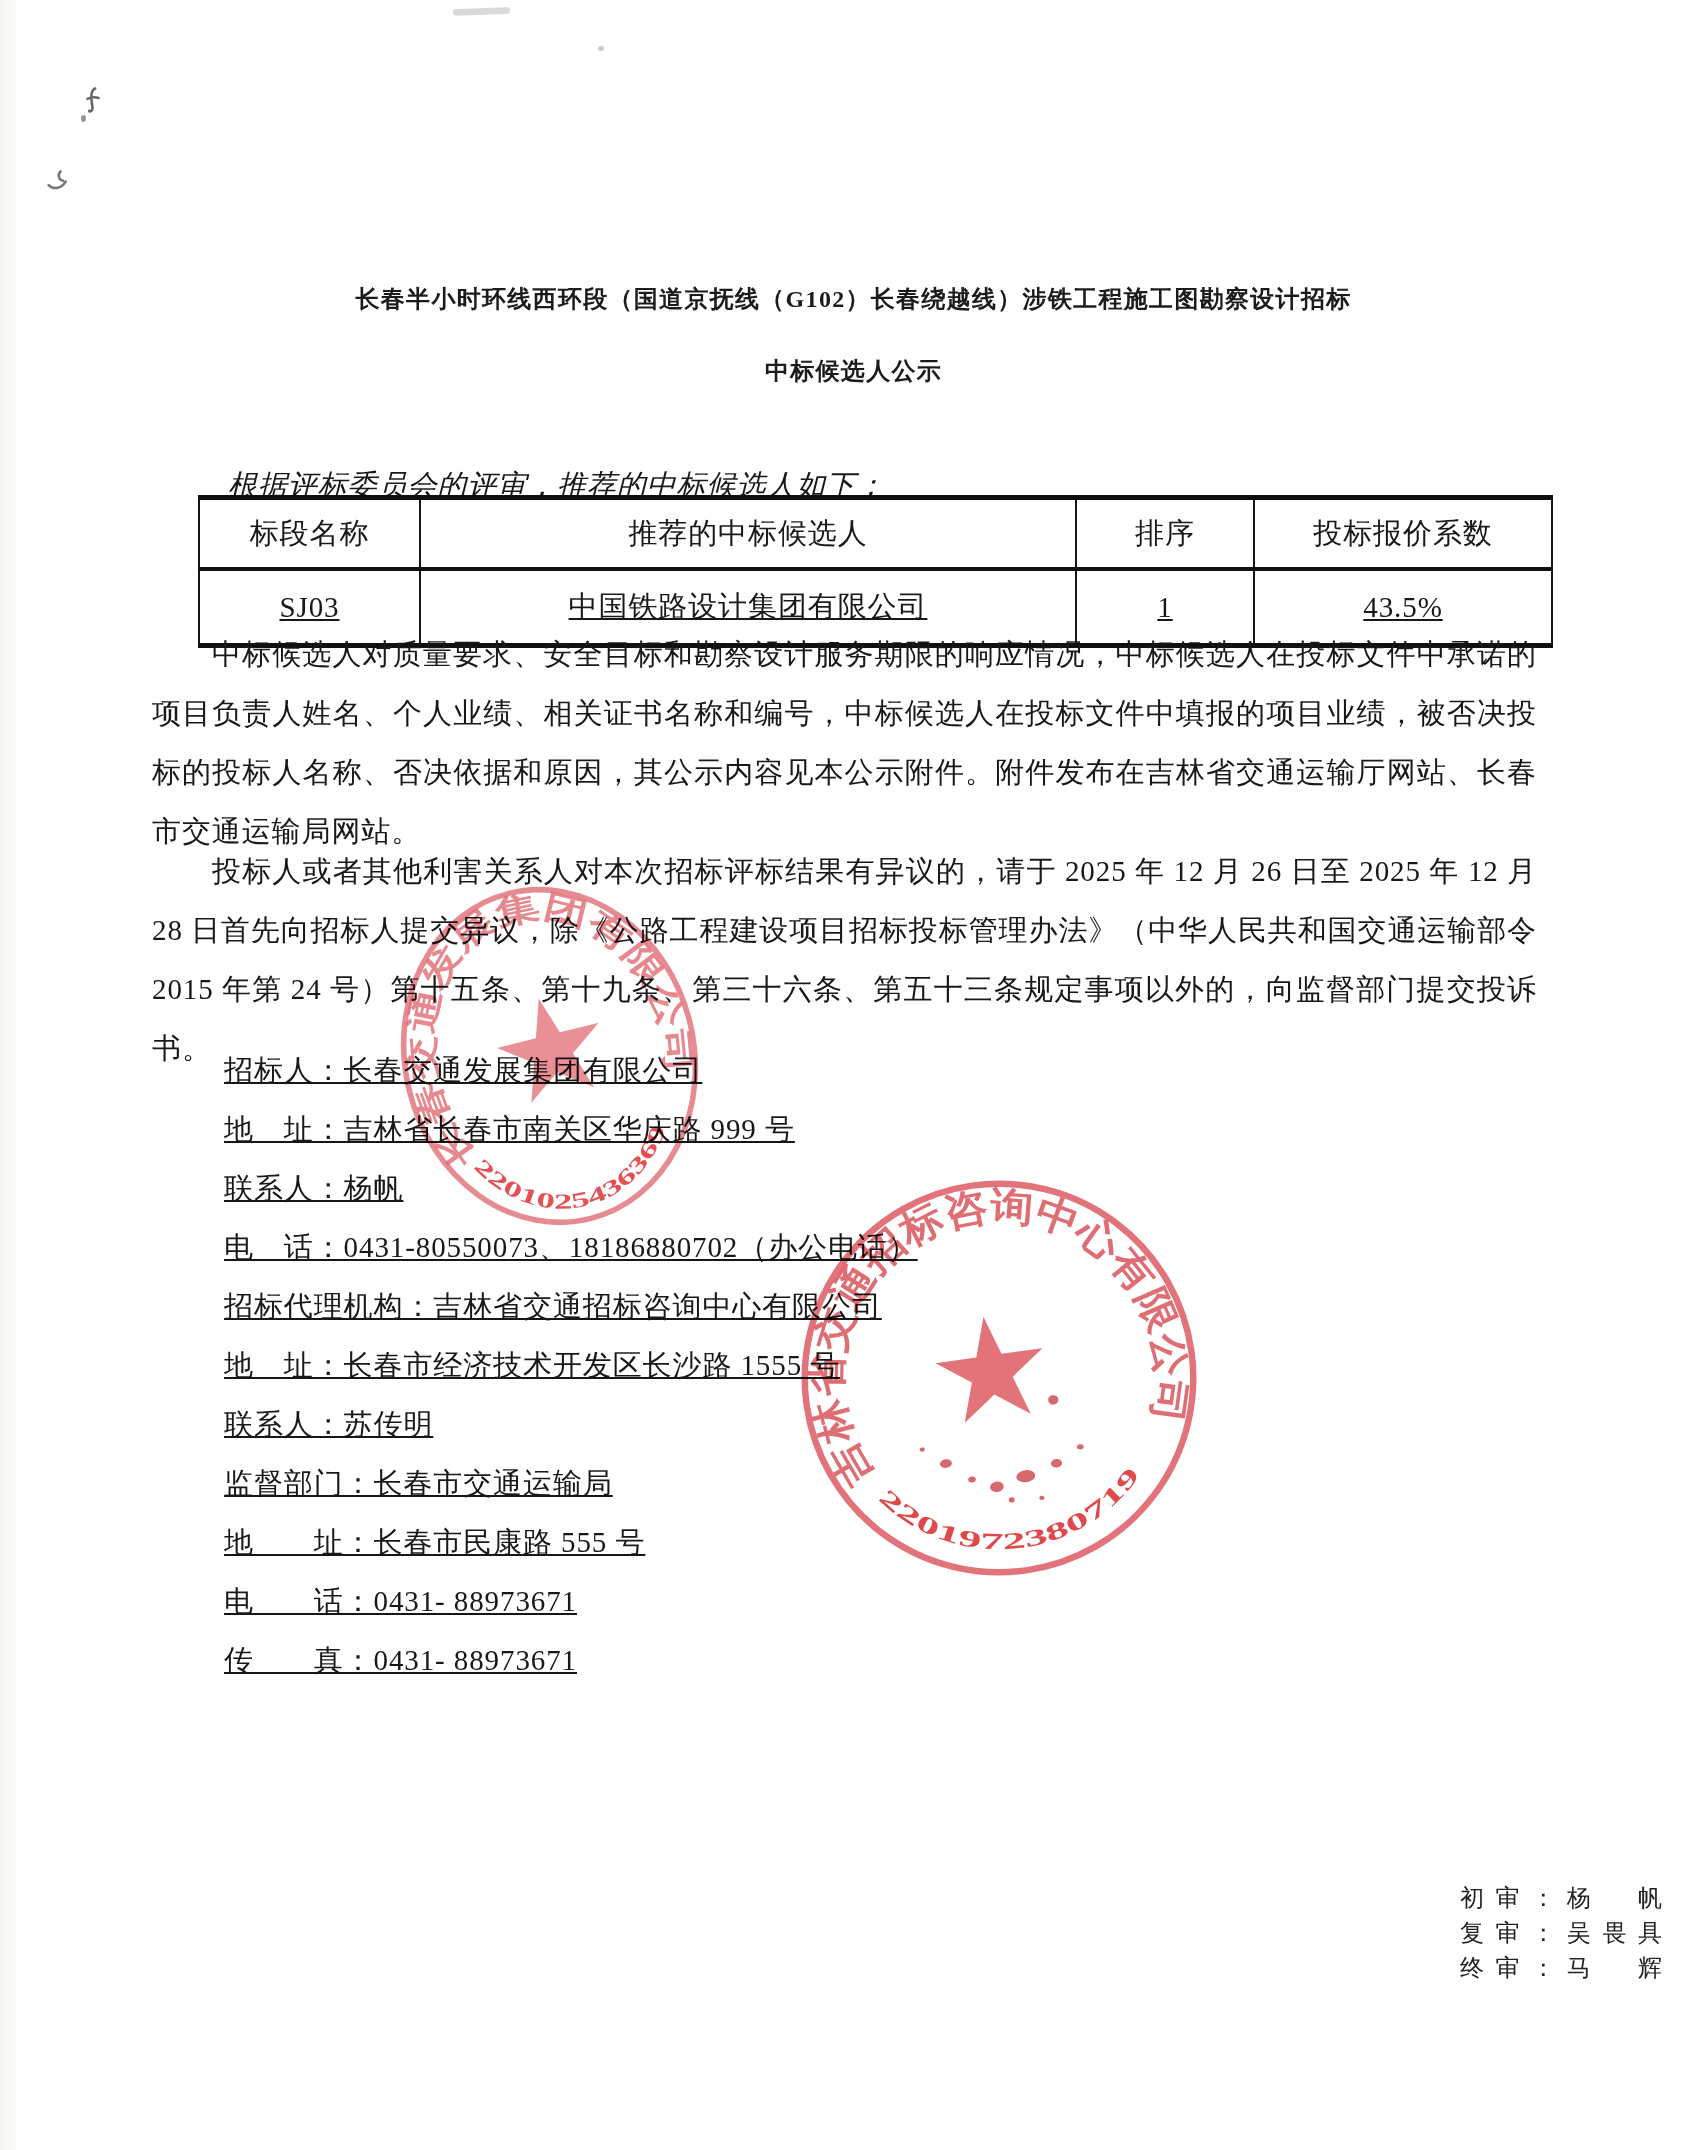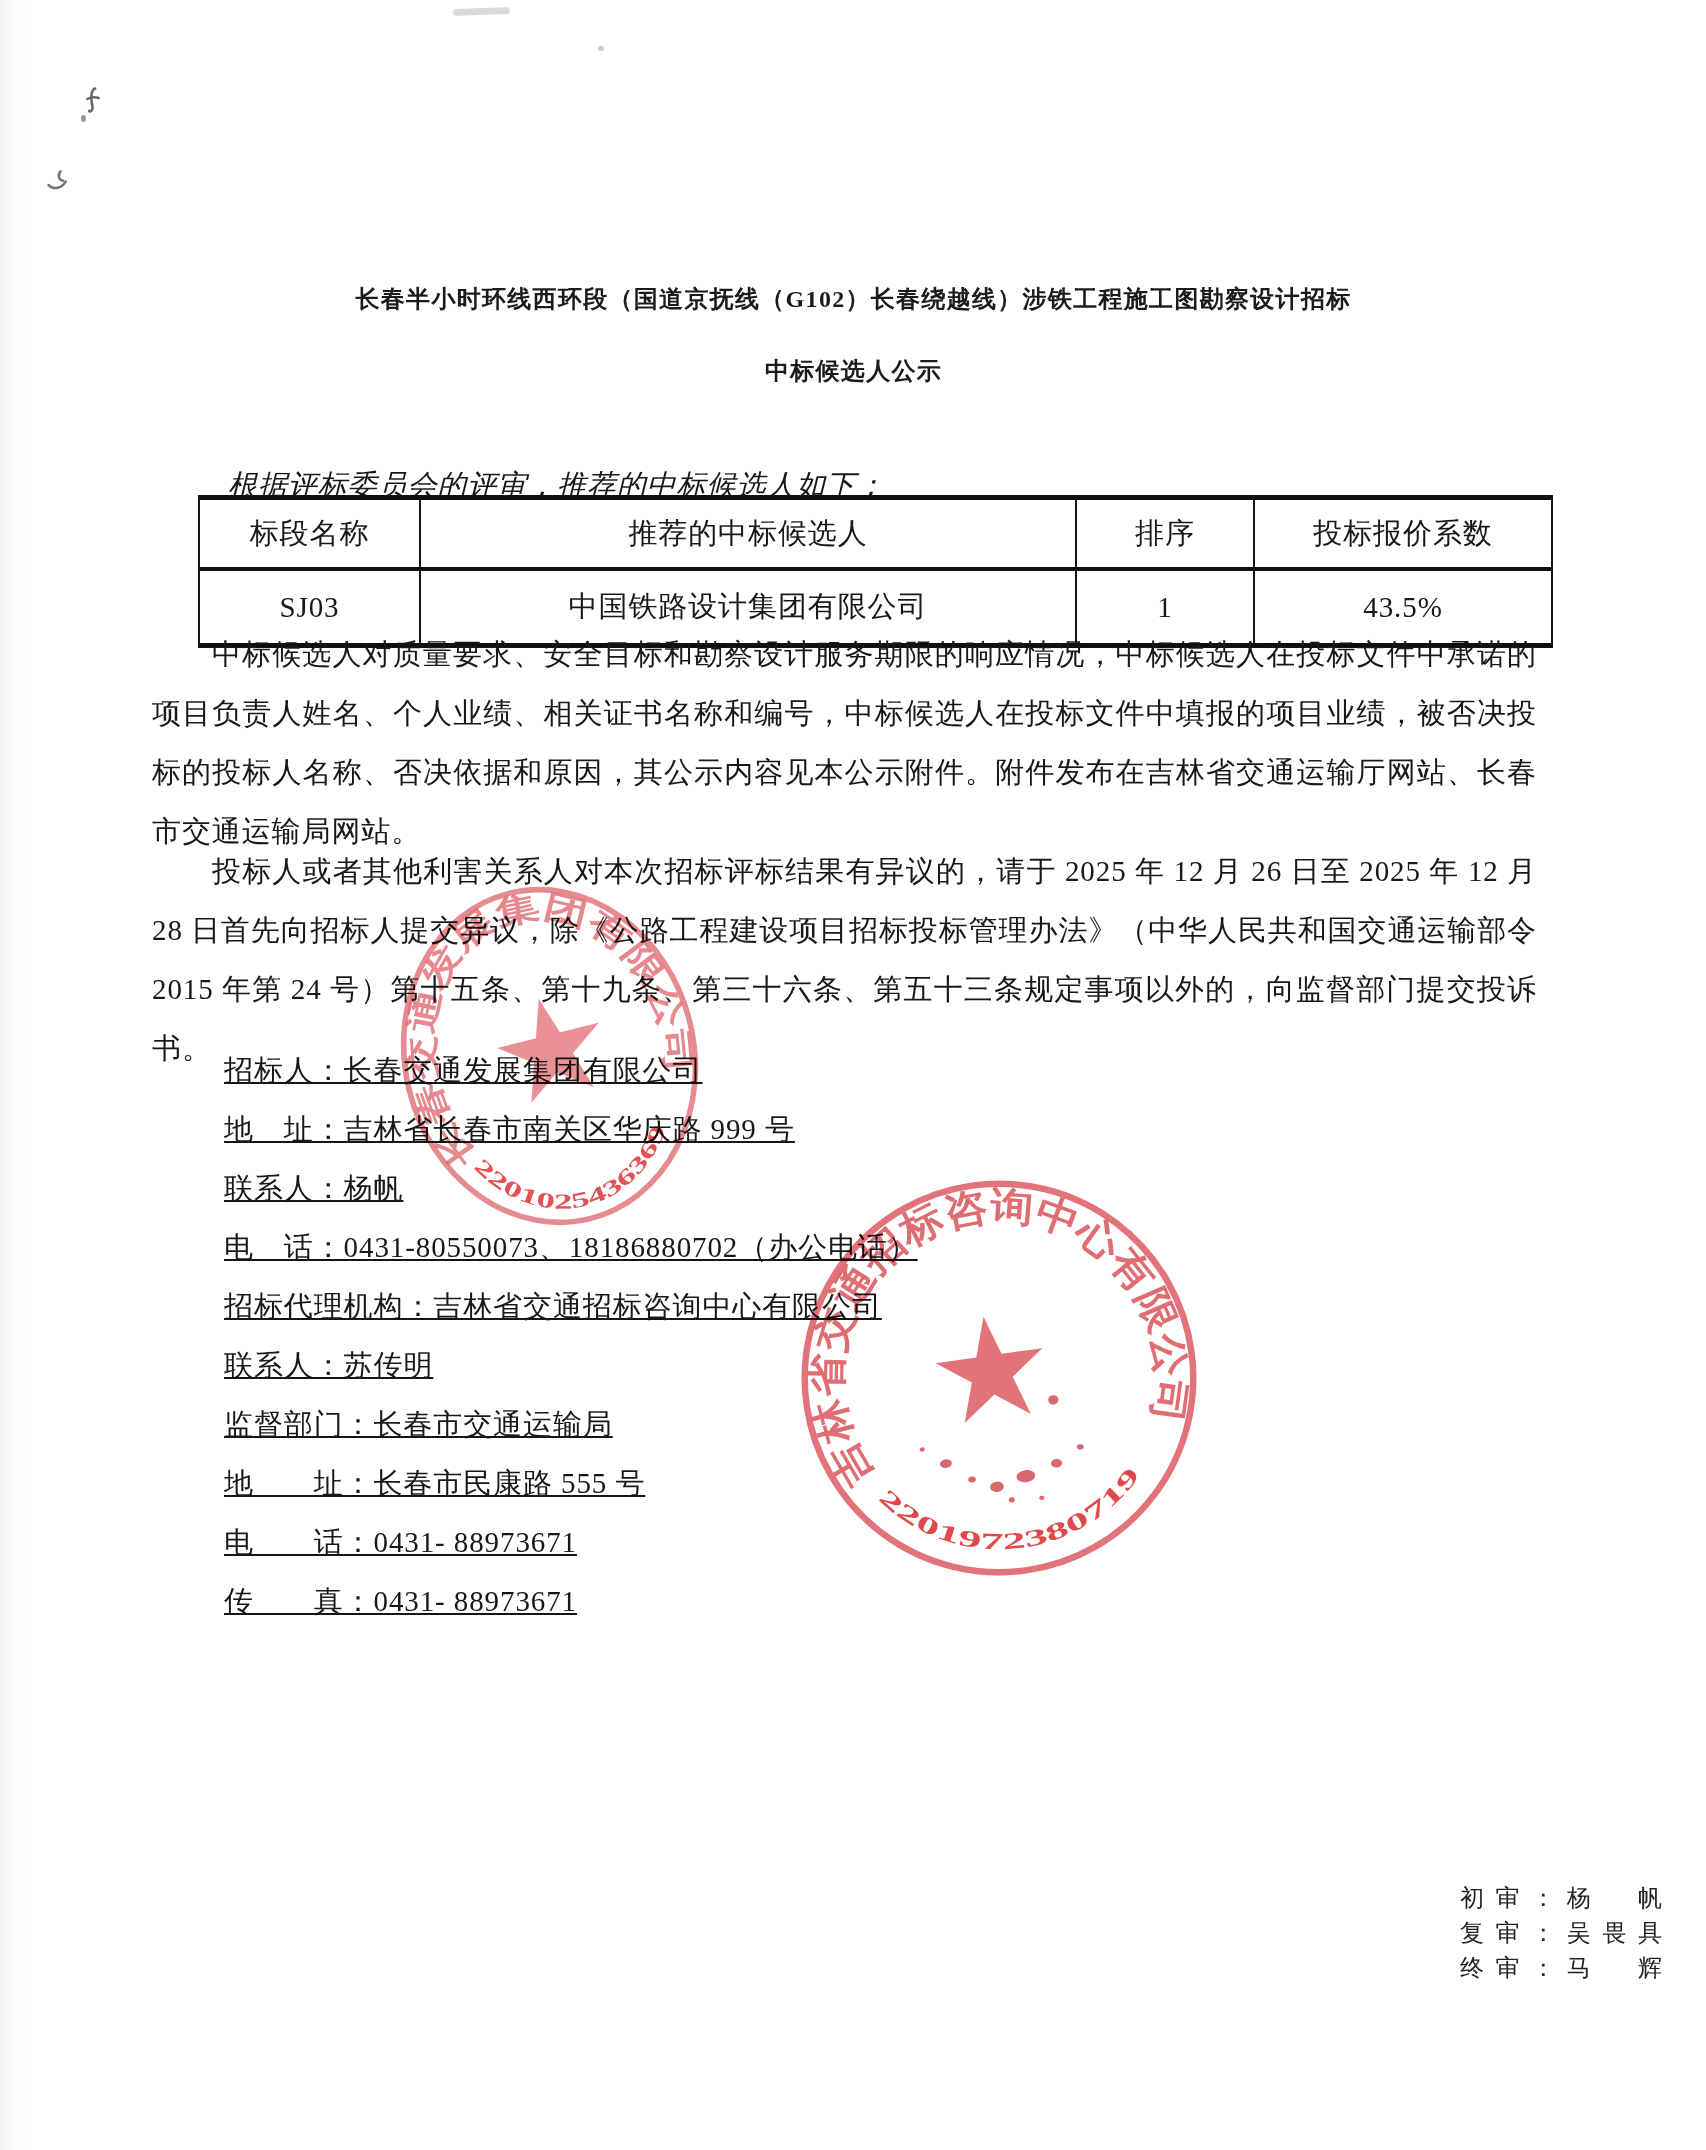--- a/index.html
+++ b/index.html
@@ -37,21 +37,21 @@
     border-left:2.2px solid #161616;
     border-right:2.2px solid #161616;
   }
   table.bid td{
     border-left:2.2px solid #161616;
     font-size:29px;letter-spacing:0.9px;color:#181818;
     text-align:center;vertical-align:middle;
     overflow:hidden;white-space:nowrap;
   }
   table.bid tr.hdr td{height:65px;border-bottom:4.3px solid #101010;}
-  table.bid tr.datarow td{height:70px;}
+  table.bid tr.datarow td{height:70px;text-decoration:underline;}
   
   .contacts{left:168px;width:1419px;text-decoration:underline;}
   .contacts .cline{
     font-size:29px;letter-spacing:0.9px;line-height:59px;
     padding-left:56px;white-space:nowrap;color:#181818;
   }
   
   .reviewers{left:1460px;top:1855px;width:241px;margin-top:26px;}
   .reviewers .rline{
     font-size:24px;letter-spacing:11.6px;line-height:35px;
@@ -110,20 +110,21 @@
 
   <div class="abs bodytext para" style="top:625px;">中标候选人对质量要求、安全目标和勘察设计服务期限的响应情况，中标候选人在投标文件中承诺的项目负责人姓名、个人业绩、相关证书名称和编号，中标候选人在投标文件中填报的项目业绩，被否决投标的投标人名称、否决依据和原因，其公示内容见本公示附件。附件发布在吉林省交通运输厅网站、长春市交通运输局网站。</div>
   <div class="abs bodytext para" style="top:842px;">投标人或者其他利害关系人对本次招标评标结果有异议的，请于 2025 年 12 月 26 日至 2025 年 12 月 28 日首先向招标人提交异议，除《公路工程建设项目招标投标管理办法》（中华人民共和国交通运输部令 2015 年第 24 号）第十五条、第十九条、第三十六条、第五十三条规定事项以外的，向监督部门提交投诉书。</div>
 
   <div class="abs contacts" style="top:1041px;">
     <div class="cline">招标人：长春交通发展集团有限公司</div>
     <div class="cline">地　址：吉林省长春市南关区华庆路 999 号</div>
     <div class="cline">联系人：杨帆</div>
     <div class="cline">电　话：0431-80550073、18186880702（办公电话）</div>
     <div class="cline">招标代理机构：吉林省交通招标咨询中心有限公司</div>
+    <div class="cline">地　址：长春市经济技术开发区长沙路 1555 号</div>
     <div class="cline">联系人：苏传明</div>
     <div class="cline">监督部门：长春市交通运输局</div>
     <div class="cline">地　　址：长春市民康路 555 号</div>
     <div class="cline">电　　话：0431- 88973671</div>
     <div class="cline">传　　真：0431- 88973671</div>
   </div>
 
   <div class="abs reviewers">
     <div class="rline">初审：杨　帆</div>
     <div class="rline">复审：吴畏具</div>

